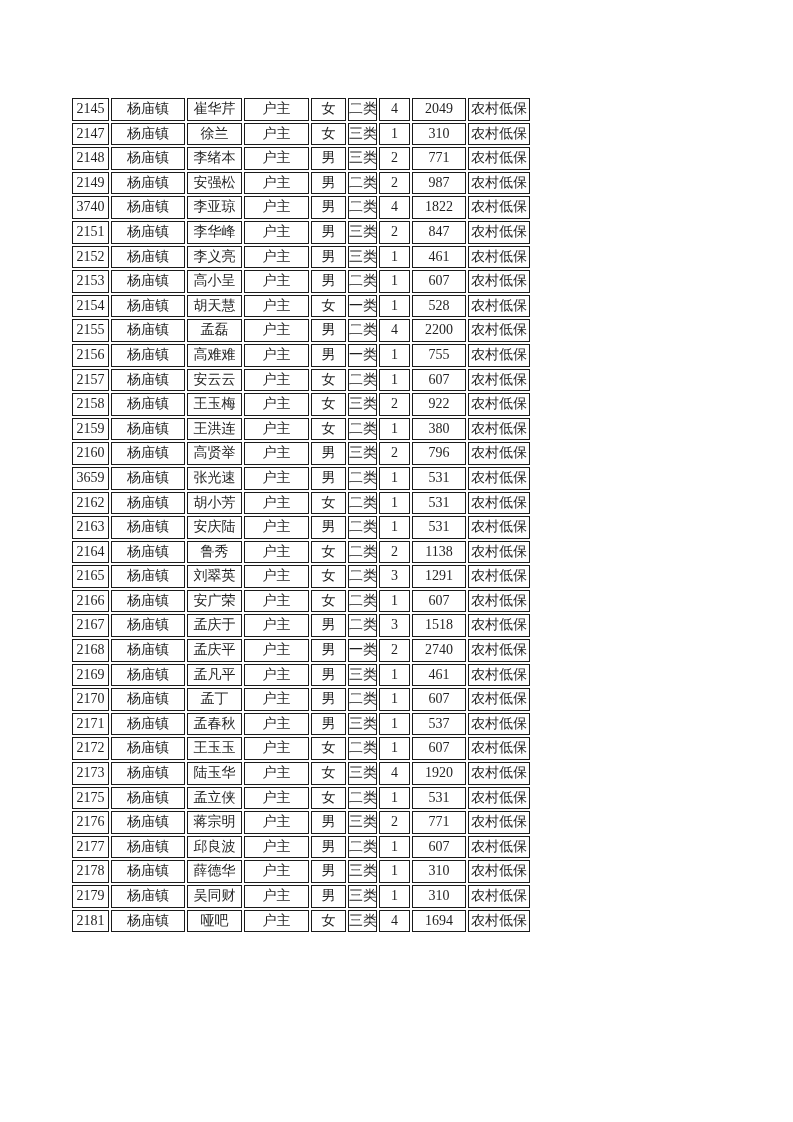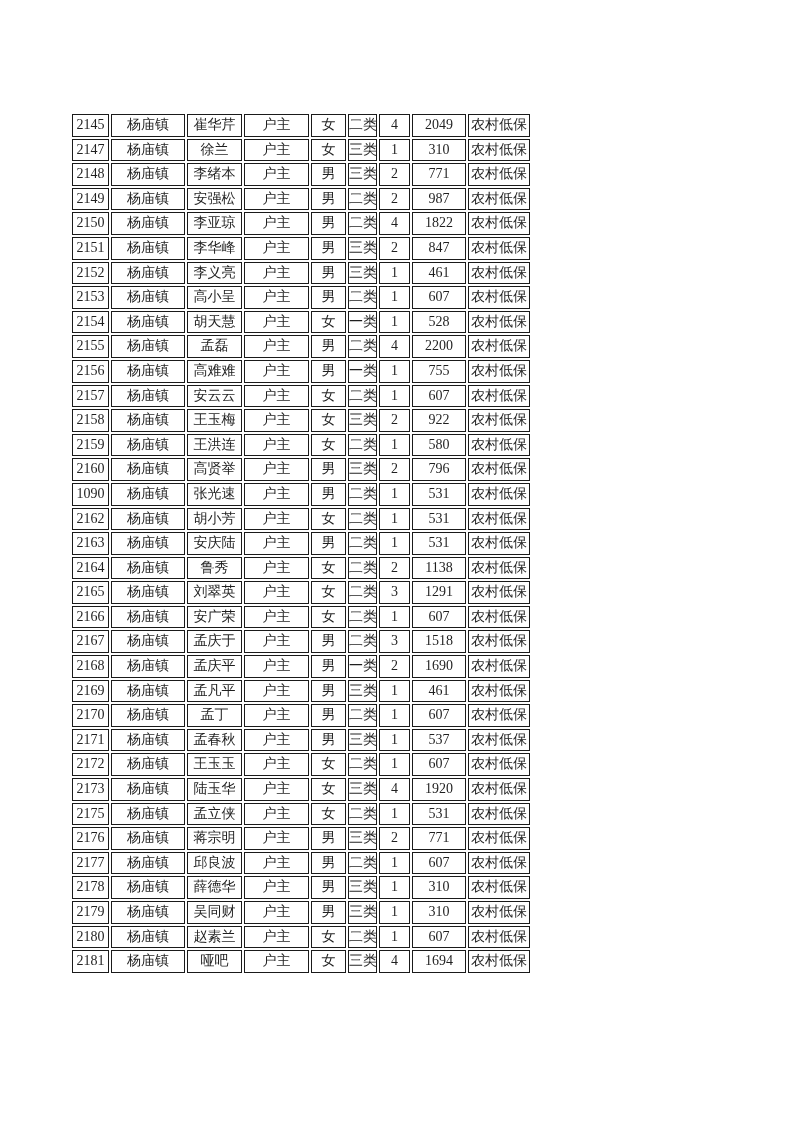--- a/index.html
+++ b/index.html
@@ -11,21 +11,21 @@
     position: relative;
     width: 793px;
     height: 1122px;
     background: #ffffff;
     overflow: hidden;
     font-family: "Liberation Serif", "DejaVu Serif", serif;
   }
   table.benefits-table {
     position: absolute;
     left: 70px;
-    top: 112px;
+    top: 96px;
     width: 462px;
     border-collapse: separate;
     border-spacing: 2px;
     table-layout: fixed;
     font-size: 14px;
     color: #1f1f1f;
   }
   table.benefits-table td {
     box-sizing: border-box;
     border: 1px solid #1a1a1a;
@@ -103,21 +103,21 @@
     <td>杨庙镇</td>
     <td>安强松</td>
     <td>户主</td>
     <td>男</td>
     <td>二类</td>
     <td>2</td>
     <td>987</td>
     <td>农村低保</td>
   </tr>
         <tr>
-    <td>2150</td>
+    <td>3740</td>
     <td>杨庙镇</td>
     <td>李亚琼</td>
     <td>户主</td>
     <td>男</td>
     <td>二类</td>
     <td>4</td>
     <td>1822</td>
     <td>农村低保</td>
   </tr>
         <tr>
@@ -209,36 +209,36 @@
     <td>农村低保</td>
   </tr>
         <tr>
     <td>2159</td>
     <td>杨庙镇</td>
     <td>王洪连</td>
     <td>户主</td>
     <td>女</td>
     <td>二类</td>
     <td>1</td>
-    <td>580</td>
+    <td>380</td>
     <td>农村低保</td>
   </tr>
         <tr>
     <td>2160</td>
     <td>杨庙镇</td>
     <td>高贤举</td>
     <td>户主</td>
     <td>男</td>
     <td>三类</td>
     <td>2</td>
     <td>796</td>
     <td>农村低保</td>
   </tr>
         <tr>
-    <td>1090</td>
+    <td>3659</td>
     <td>杨庙镇</td>
     <td>张光速</td>
     <td>户主</td>
     <td>男</td>
     <td>二类</td>
     <td>1</td>
     <td>531</td>
     <td>农村低保</td>
   </tr>
         <tr>
@@ -308,21 +308,21 @@
     <td>农村低保</td>
   </tr>
         <tr>
     <td>2168</td>
     <td>杨庙镇</td>
     <td>孟庆平</td>
     <td>户主</td>
     <td>男</td>
     <td>一类</td>
     <td>2</td>
-    <td>1690</td>
+    <td>2740</td>
     <td>农村低保</td>
   </tr>
         <tr>
     <td>2169</td>
     <td>杨庙镇</td>
     <td>孟凡平</td>
     <td>户主</td>
     <td>男</td>
     <td>三类</td>
     <td>1</td>
@@ -419,31 +419,20 @@
   </tr>
         <tr>
     <td>2179</td>
     <td>杨庙镇</td>
     <td>吴同财</td>
     <td>户主</td>
     <td>男</td>
     <td>三类</td>
     <td>1</td>
     <td>310</td>
-    <td>农村低保</td>
-  </tr>
-        <tr>
-    <td>2180</td>
-    <td>杨庙镇</td>
-    <td>赵素兰</td>
-    <td>户主</td>
-    <td>女</td>
-    <td>二类</td>
-    <td>1</td>
-    <td>607</td>
     <td>农村低保</td>
   </tr>
         <tr>
     <td>2181</td>
     <td>杨庙镇</td>
     <td>哑吧</td>
     <td>户主</td>
     <td>女</td>
     <td>三类</td>
     <td>4</td>

